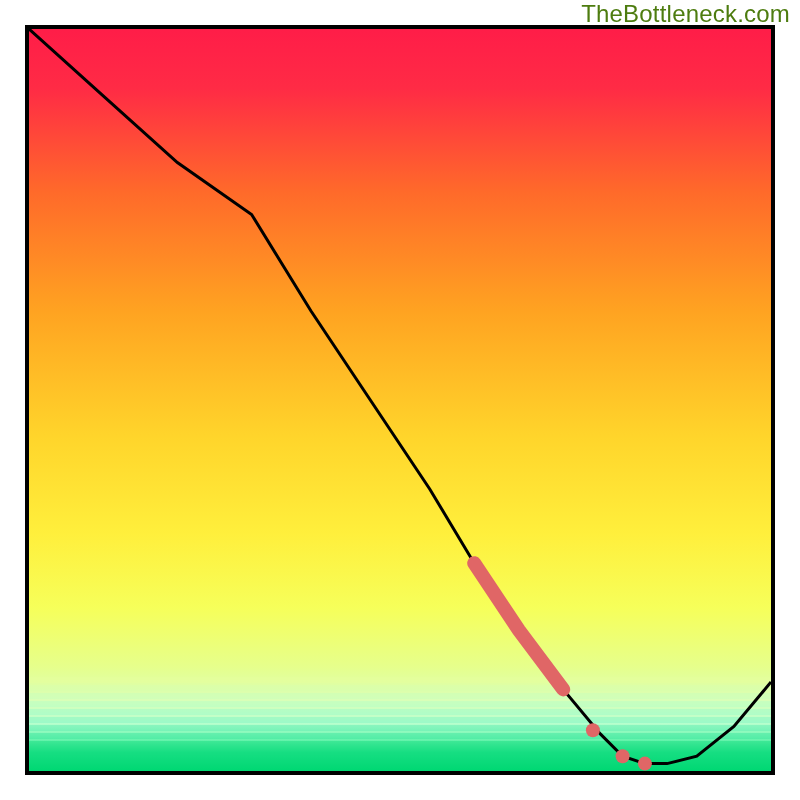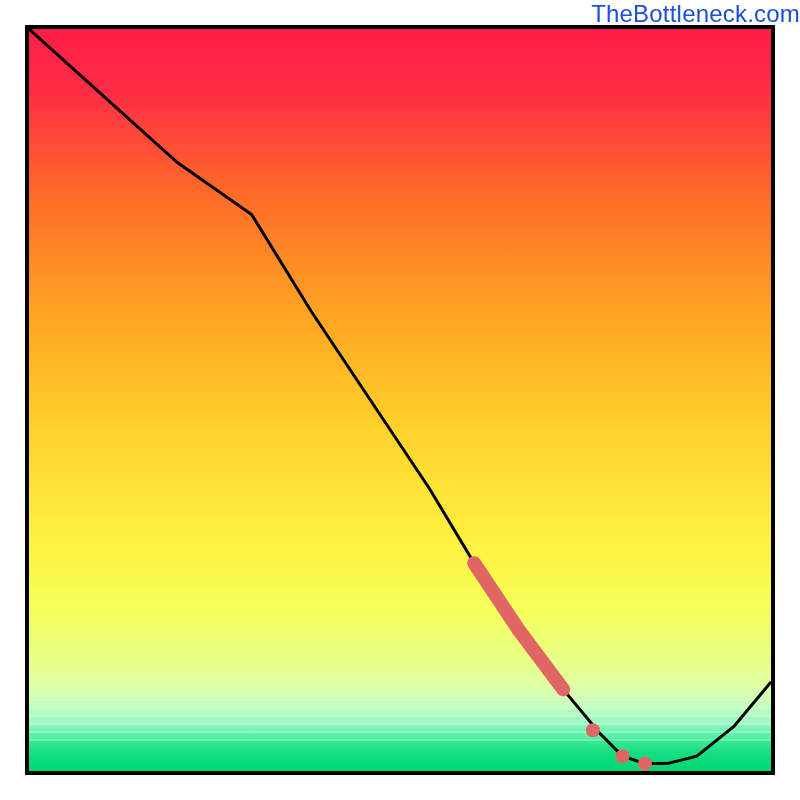--- a/index.html
+++ b/index.html
@@ -12,23 +12,23 @@
     font-family: Arial, Helvetica, sans-serif;
   }
   .wrap {
     position: relative;
     width: 800px;
     height: 800px;
   }
   .watermark {
     position: absolute;
     top: 0;
-    right: 0;
+    right: 10px;
     font-size: 24px;
-    color: #1d4ed8;
+    color: #4d7c0f;
     font-weight: 500;
     letter-spacing: 0.2px;
     z-index: 10;
   }
   .plot {
     position: absolute;
     left: 25px;
     top: 25px;
     width: 750px;
     height: 750px;

